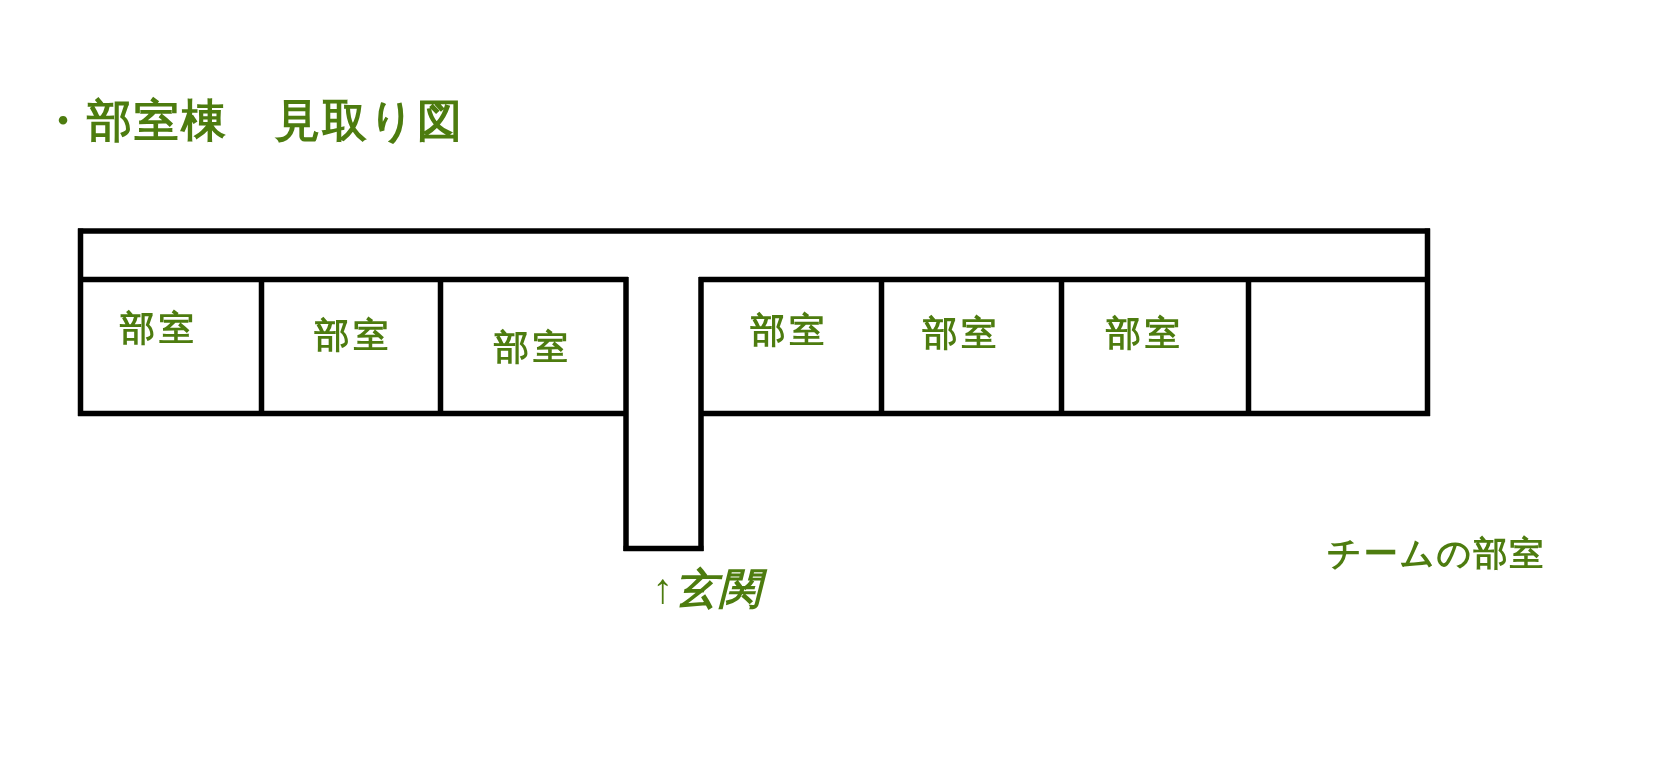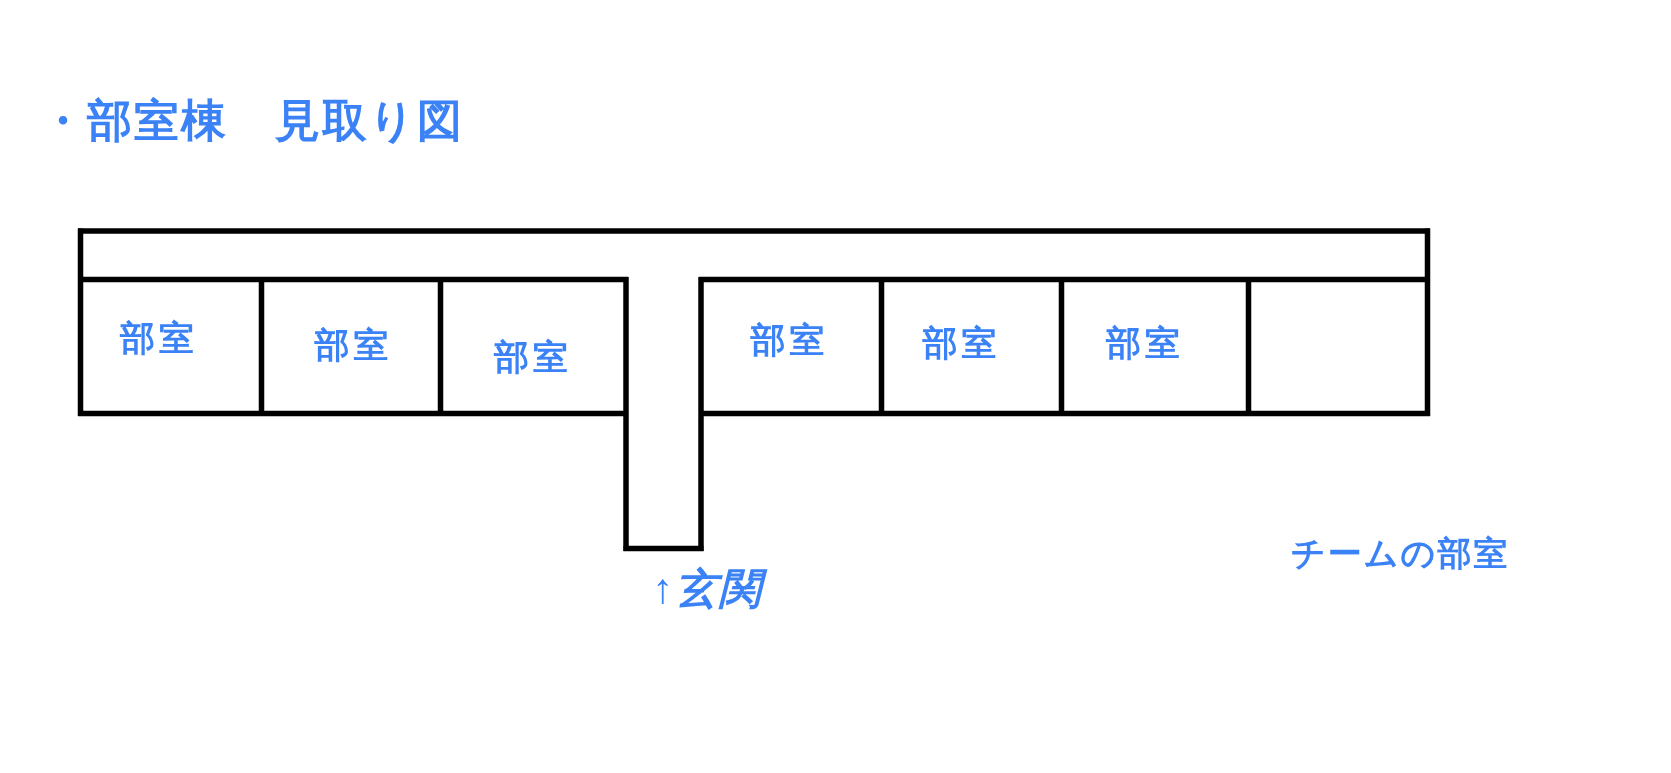--- a/index.html
+++ b/index.html
@@ -7,21 +7,21 @@
     padding: 0;
     background: #ffffff;
   }
   #canvas {
     position: relative;
     width: 1671px;
     height: 773px;
     background: #ffffff;
     overflow: hidden;
     font-family: "Liberation Sans", "DejaVu Sans", sans-serif;
-    color: #3b82f6;
+    color: #4d7c0f;
   }
   .abs { position: absolute; }
 
   #title {
     left: 40px;
     top: 96px;
     font-size: 45px;
     font-weight: 700;
     letter-spacing: 2px;
     white-space: pre;
@@ -33,21 +33,21 @@
     top: 0;
     width: 1671px;
     height: 773px;
   }
   #walls-svg line {
     stroke: #000000;
     stroke-width: 5.5;
   }
 
   .room {
-    top: 282px;
+    top: 272px;
     height: 128px;
     display: flex;
     align-items: center;
     justify-content: center;
   }
   .room-label {
     font-size: 35px;
     font-weight: 700;
     letter-spacing: 4px;
     white-space: nowrap;
@@ -82,21 +82,21 @@
   #team-annotation {
     left: 1291px;
     top: 436px;
     font-size: 34px;
     font-weight: 700;
     line-height: 47px;
     letter-spacing: 2px;
     white-space: pre;
   }
   #team-annotation .line1 { display: block; padding-left: 30px; }
-  #team-annotation .line2 { display: block; }
+  #team-annotation .line2 { display: block; margin-left: 36px; }
 </style>
 </head>
 <body>
 
 <div id="canvas">
 
   <div id="title" class="abs">・部室棟　見取り図</div>
 
   <svg id="walls-svg" class="abs" viewBox="0 0 1671 773">
 

